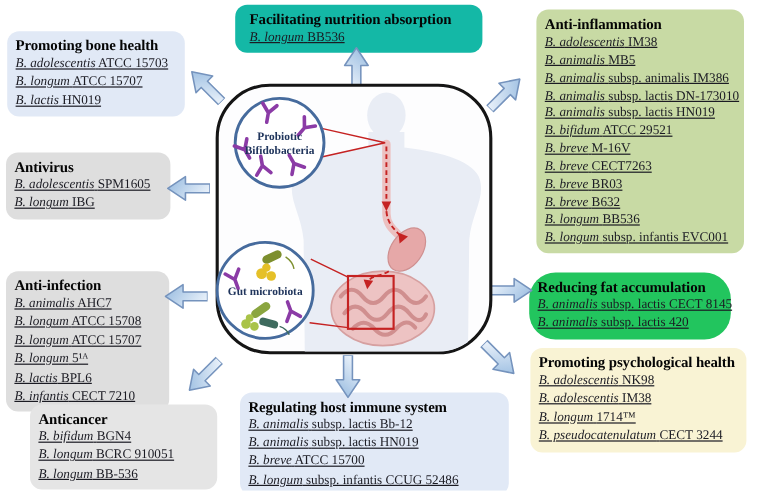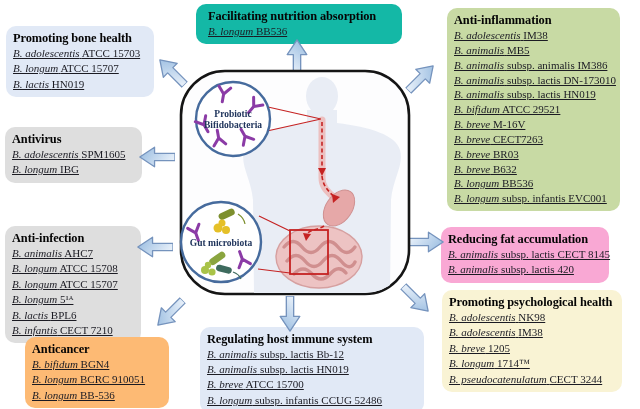--- a/index.html
+++ b/index.html
@@ -75,21 +75,21 @@
 
     <li><i>B. animalis</i> <span>AHC7</span></li>
         <li><i>B. longum</i> <span>ATCC 15708</span></li>
         <li><i>B. longum</i> <span>ATCC 15707</span></li>
         <li><i>B. longum</i> <span>5¹ᴬ</span></li>
         <li><i>B. lactis</i> <span>BPL6</span></li>
         <li><i>B. infantis</i> <span>CECT 7210</span></li>
       </ul>
   </div>
 
-  <div class="box" style="left: 25px; top: 337px; width: 144px; background-color: #fdba74;">
+  <div class="box" style="left: 25px; top: 337px; width: 156px; background-color: #e5e5e5;">
     <h3>Anticancer</h3>
     <ul>
 
     <li><i>B. bifidum</i> <span>BGN4</span></li>
         <li><i>B. longum</i> <span>BCRC 910051</span></li>
         <li><i>B. longum</i> <span>BB-536</span></li>
       </ul>
   </div>
 
   <div class="box roomy" style="left: 200px; top: 327px; width: 224px; background-color: rgb(225, 233, 246);">
@@ -115,36 +115,35 @@
         <li><i>B. bifidum</i> <span>ATCC 29521</span></li>
         <li><i>B. breve</i> <span>M-16V</span></li>
         <li><i>B. breve</i> <span>CECT7263</span></li>
         <li><i>B. breve</i> <span>BR03</span></li>
         <li><i>B. breve</i> <span>B632</span></li>
         <li><i>B. longum</i> <span>BB536</span></li>
         <li><i>B. longum</i> <span>subsp. infantis EVC001</span></li>
       </ul>
   </div>
 
-  <div class="box" style="left: 441px; top: 227px; width: 168px; background-color: #f9a8d4;">
+  <div class="box" style="left: 441px; top: 227px; width: 168px; background-color: #22c55e; border-radius: 22px;">
     <h3>Reducing fat accumulation</h3>
     <ul>
 
     <li><i>B. animalis</i> <span>subsp. lactis CECT 8145</span></li>
         <li><i>B. animalis</i> <span>subsp. lactis 420</span></li>
       </ul>
   </div>
 
   <div class="box" style="left: 442px; top: 290px; width: 180px; background-color: rgb(249, 243, 212);">
     <h3>Promoting psychological health</h3>
     <ul>
 
         <li><i>B. adolescentis</i> <span>NK98</span></li>
         <li><i>B. adolescentis</i> <span>IM38</span></li>
-        <li><i>B. breve</i> <span>1205</span></li>
         <li><i>B. longum</i> <span>1714™</span></li>
         <li><i>B. pseudocatenulatum</i> <span>CECT 3244</span></li>
       </ul>
   </div>
 
   <svg class="arrow" style="left:154px;top:60px;transform:rotate(-135deg);" viewBox="0 0 44 28">
       <use href="#blockArrow"></use>
     </svg>
   <svg class="arrow" style="left:279px;top:45px;transform:rotate(-90deg);" viewBox="0 0 44 28">
       <use href="#blockArrow"></use>

